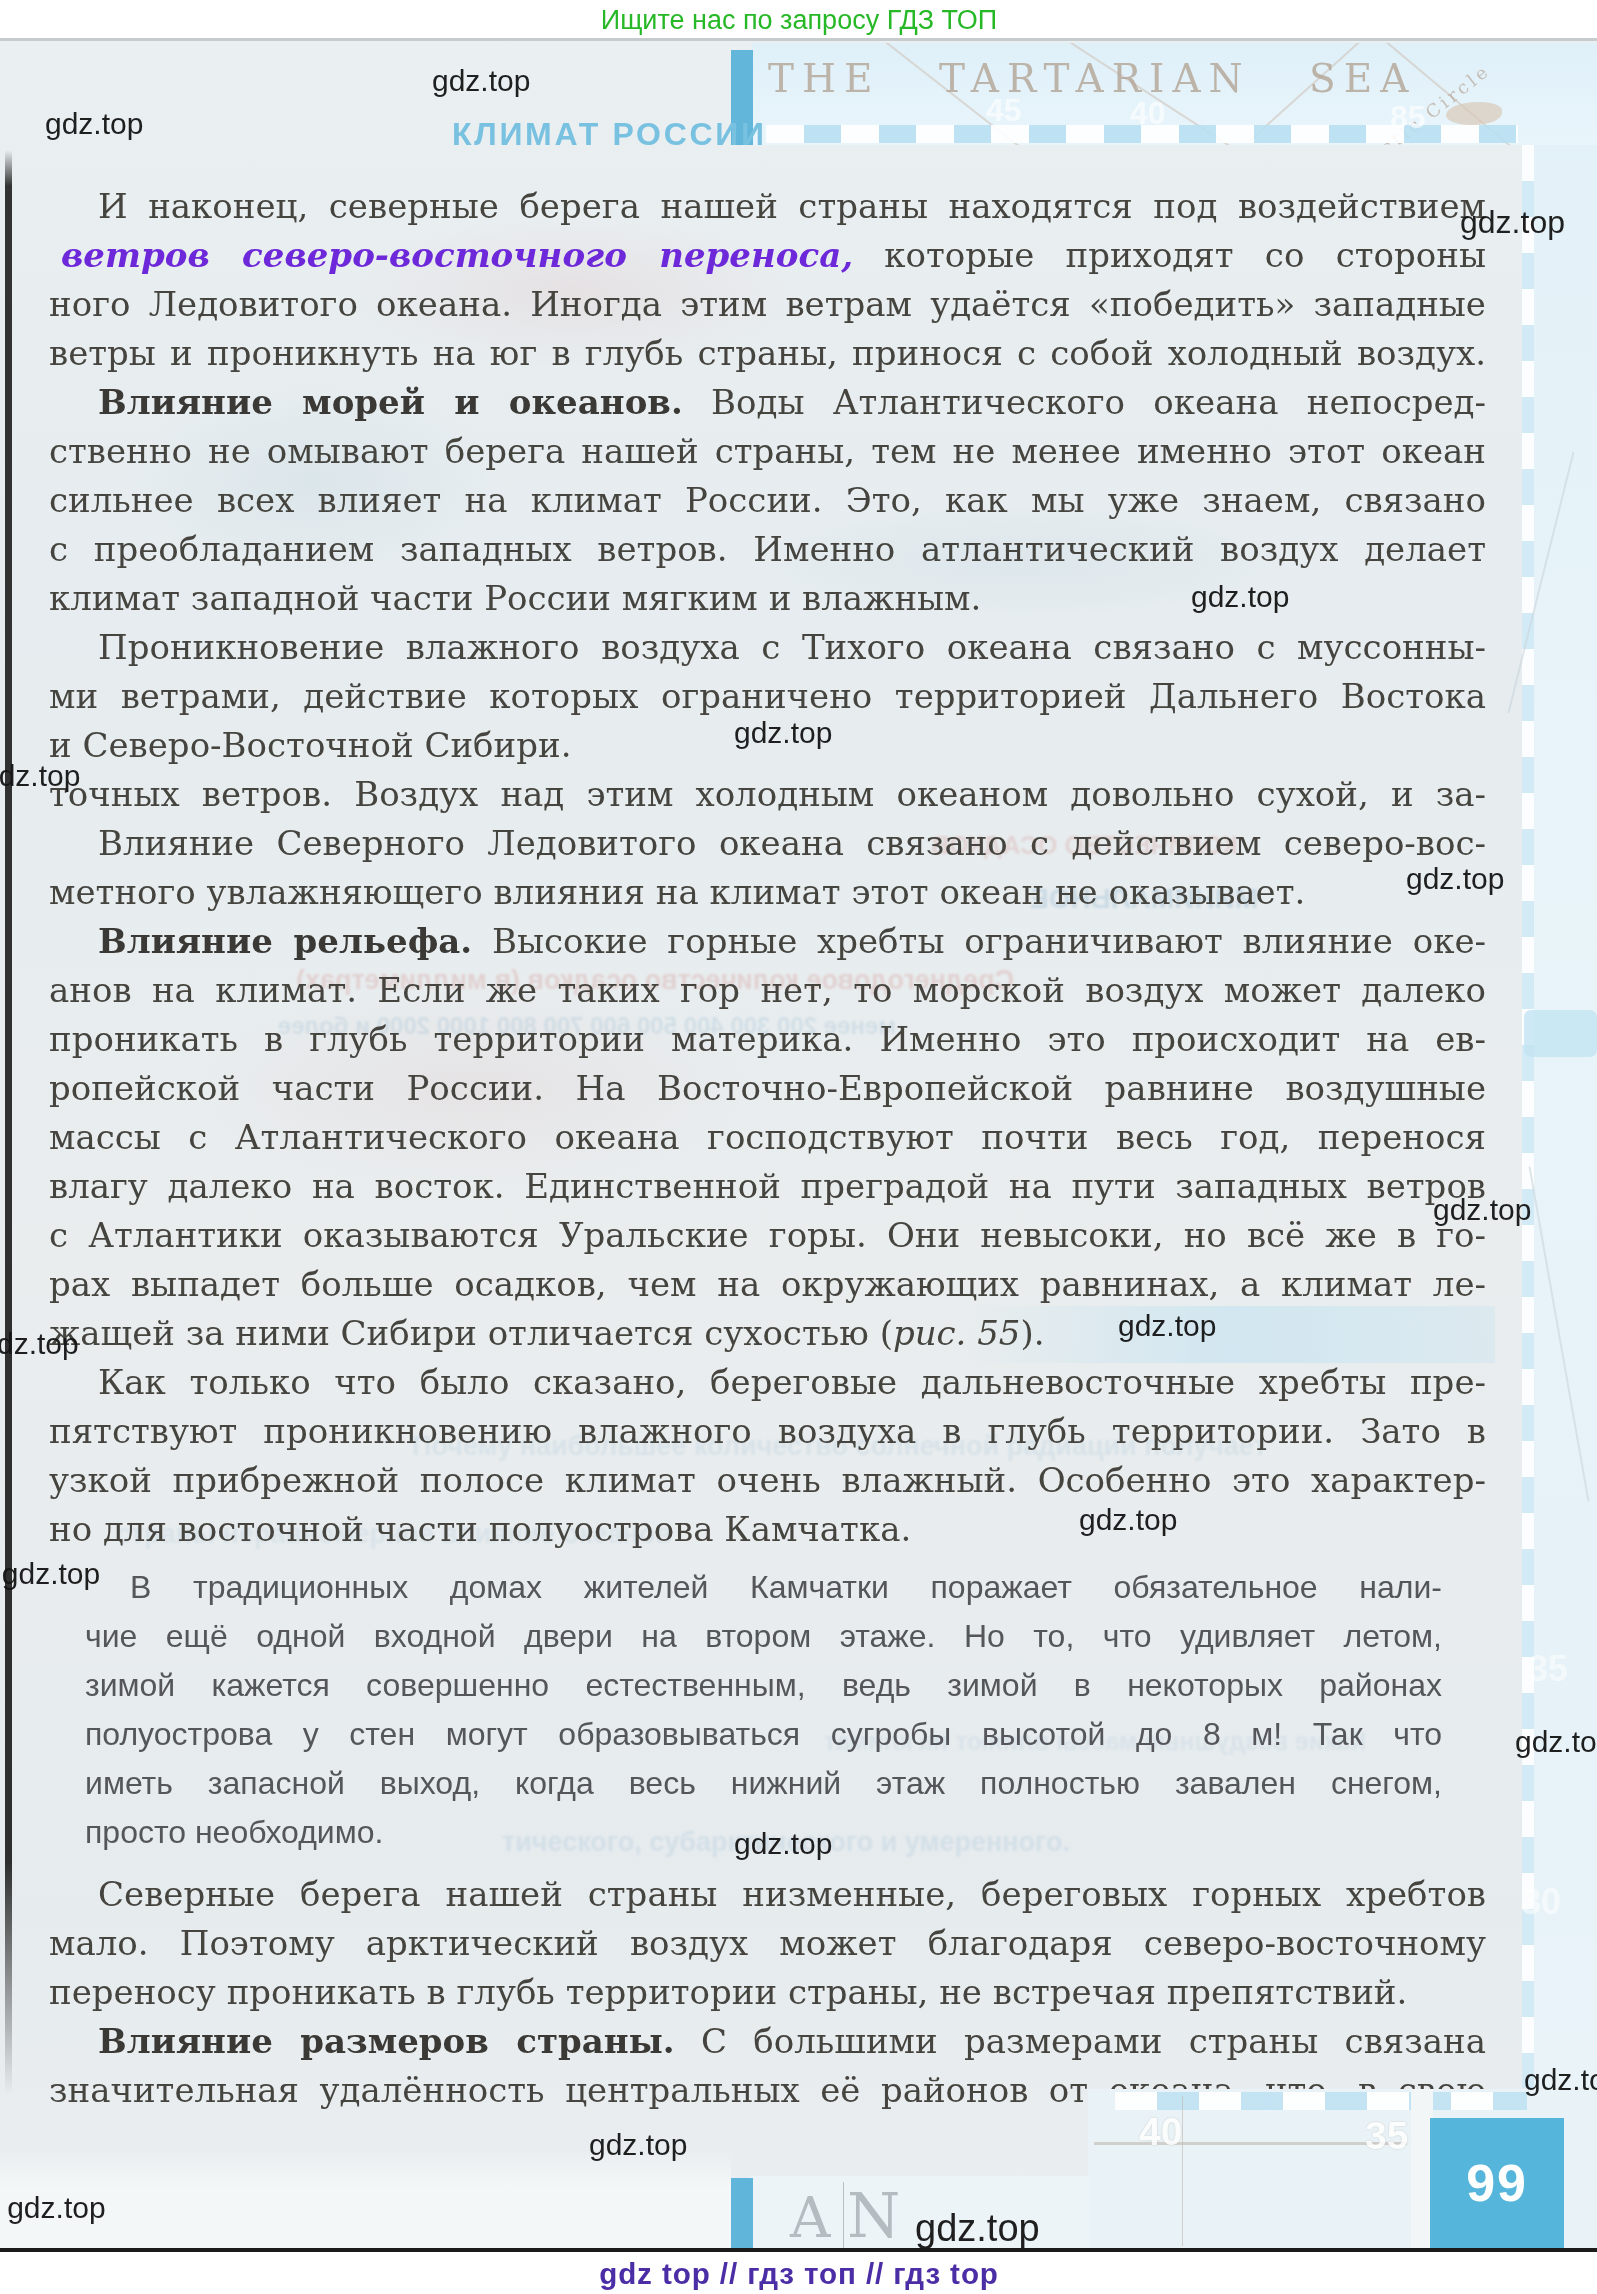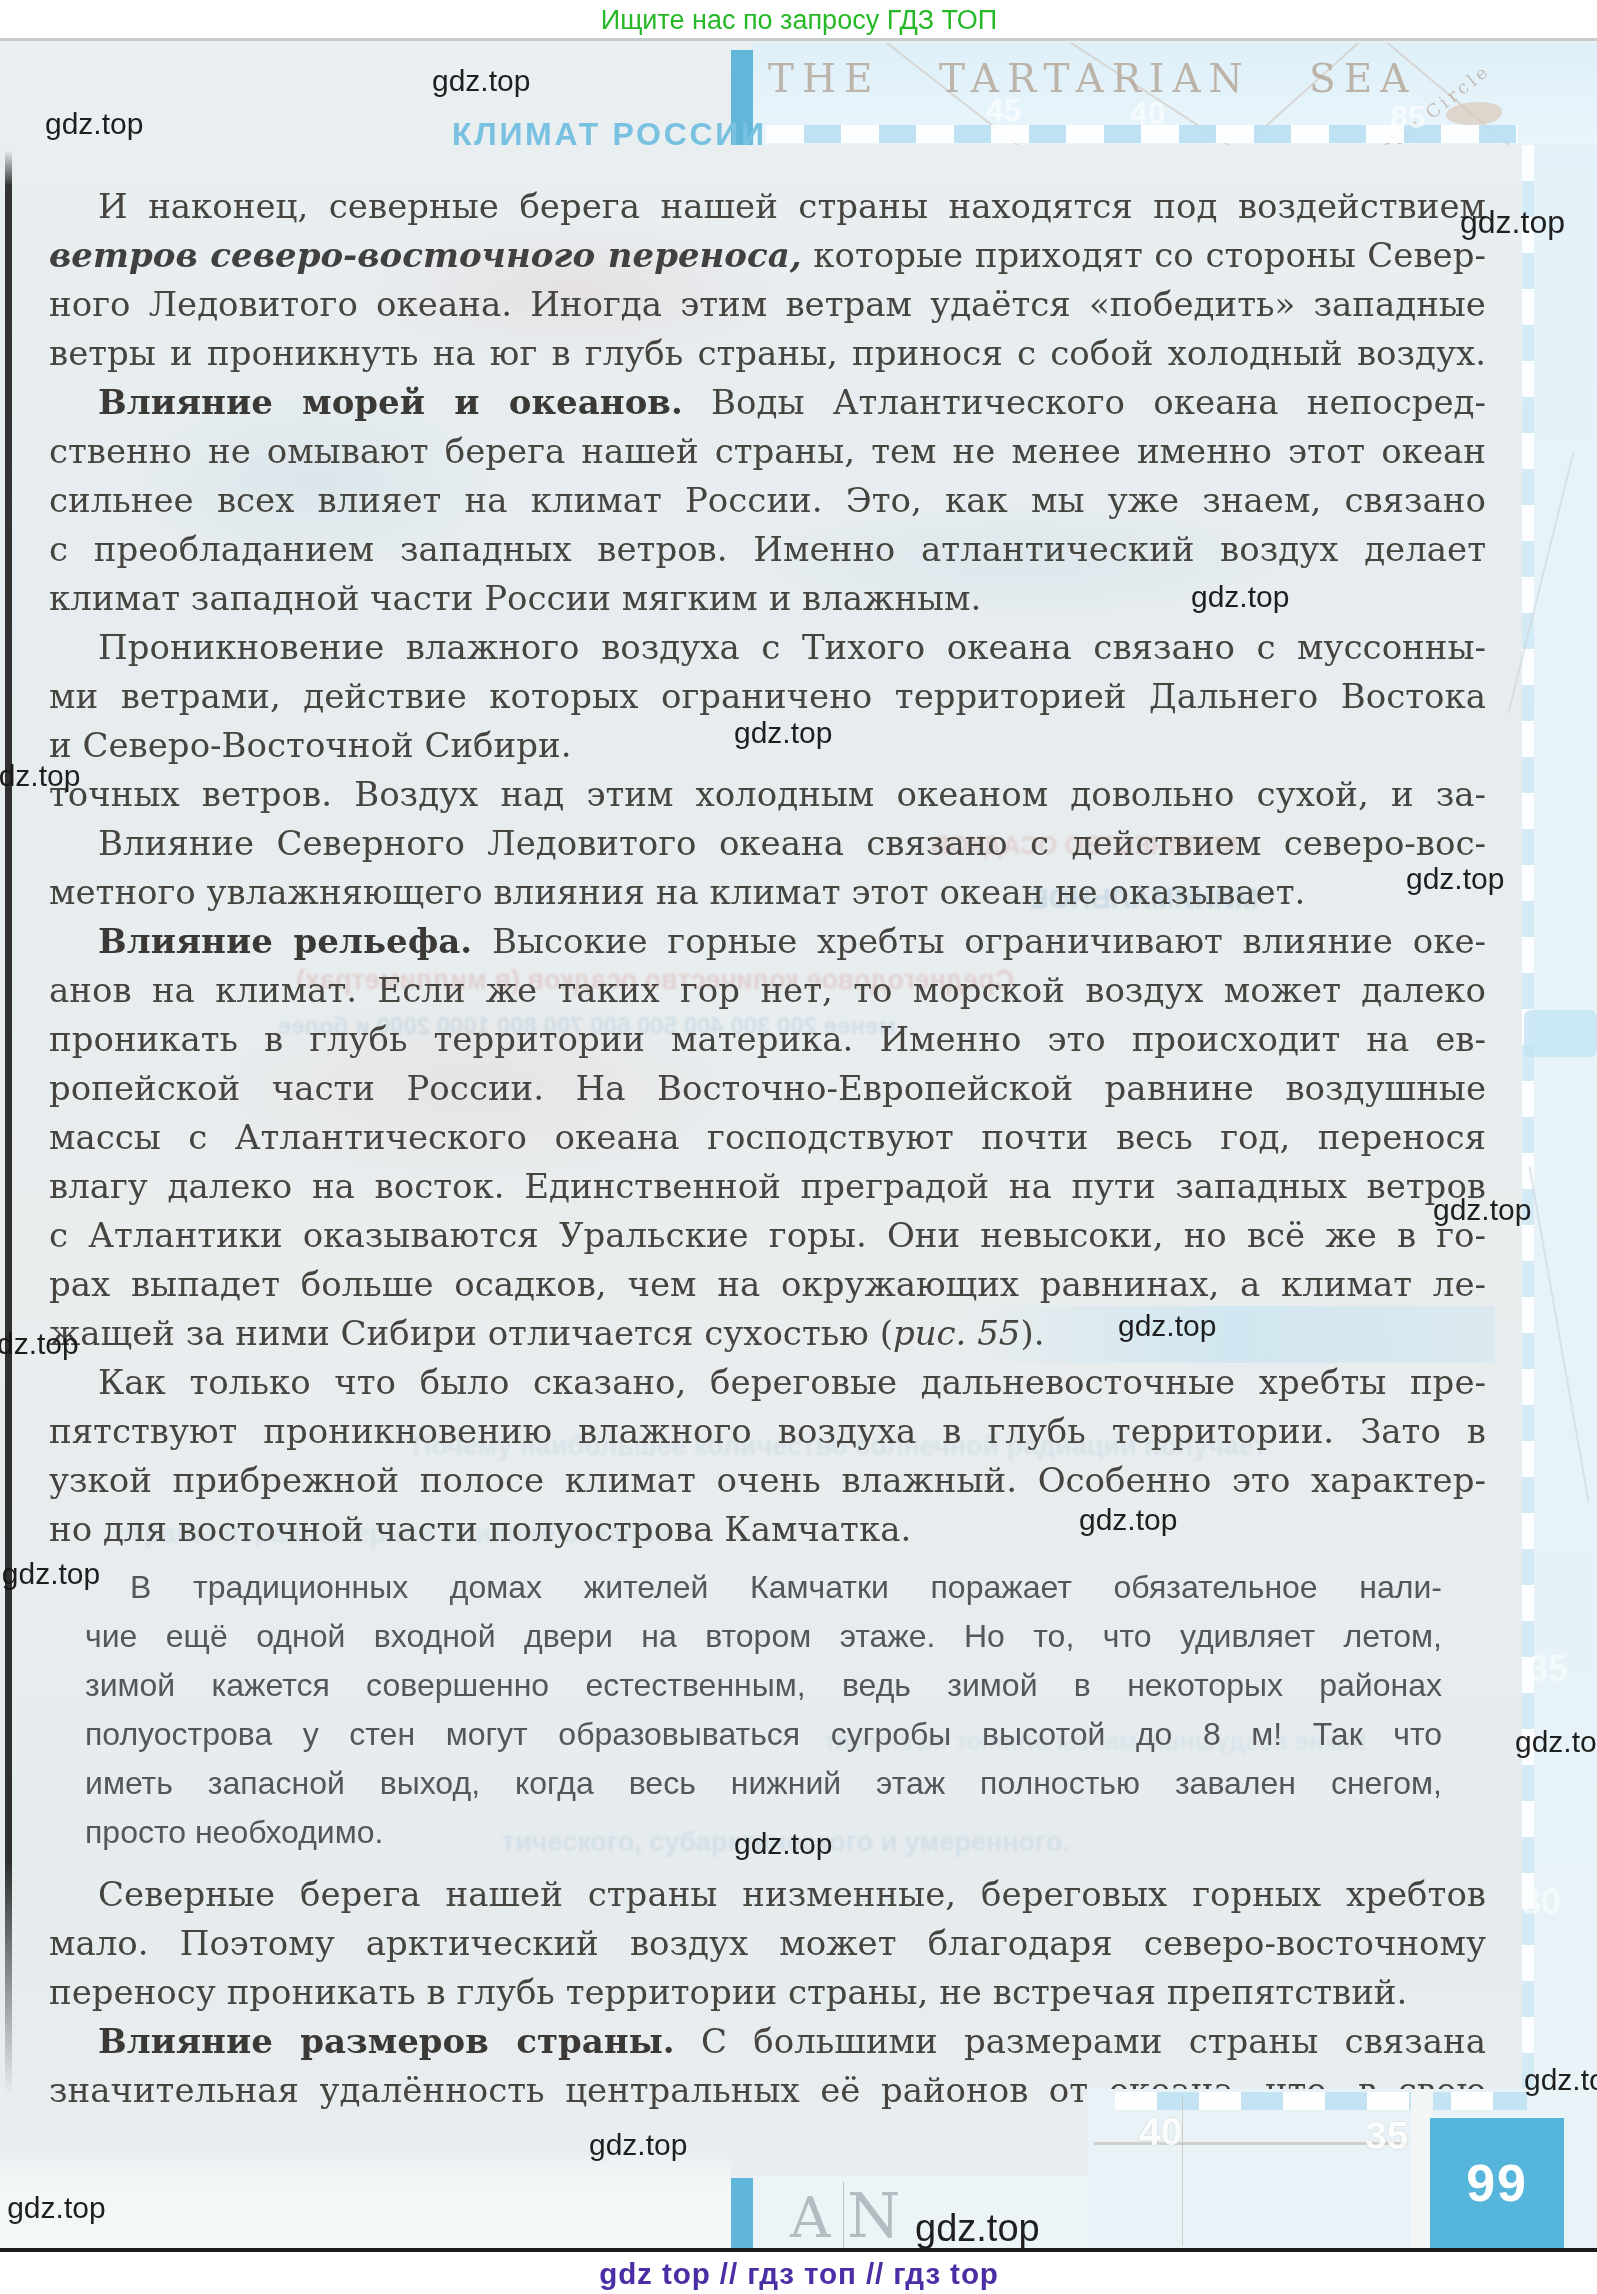--- a/index.html
+++ b/index.html
@@ -66,21 +66,21 @@
   
   .heading{position:absolute;left:452px;top:116px;font-family:"Liberation Sans",sans-serif;
         font-weight:bold;font-size:32px;letter-spacing:2.7px;color:#79c1e0;}
   
   .textcol{position:absolute;left:49px;top:182px;width:1437px;color:#45443f;font-size:34px;}
   .line{height:49px;line-height:49px;overflow:hidden;}
   .j{text-align:justify;}
   .j::after{content:"";display:inline-block;width:100%;vertical-align:top;}
   .ind{text-indent:49px;}
   .b{font-weight:bold;color:#3a3935;}
-  .bi{font-weight:bold;font-style:italic;color:#404040;}
+  .bi{font-weight:bold;font-style:italic;color:#6d28d9;margin-left:12px;}
   .i{font-style:italic;}
   .para.note{margin:9px 0 13.4px 36px;width:1357px;font-family:"Liberation Sans",sans-serif;
         font-size:32px;color:#54565b;}
   .para.note .ind{text-indent:45px;}
   
   .wm{position:absolute;font-family:"Liberation Sans",sans-serif;font-weight:500;color:#141414;
         white-space:nowrap;opacity:.95;}
   .ghost{position:absolute;white-space:nowrap;filter:blur(1.3px);font-weight:bold;
         font-family:"Liberation Sans",sans-serif;}
   .ghost.pink{color:#d4938f;}

